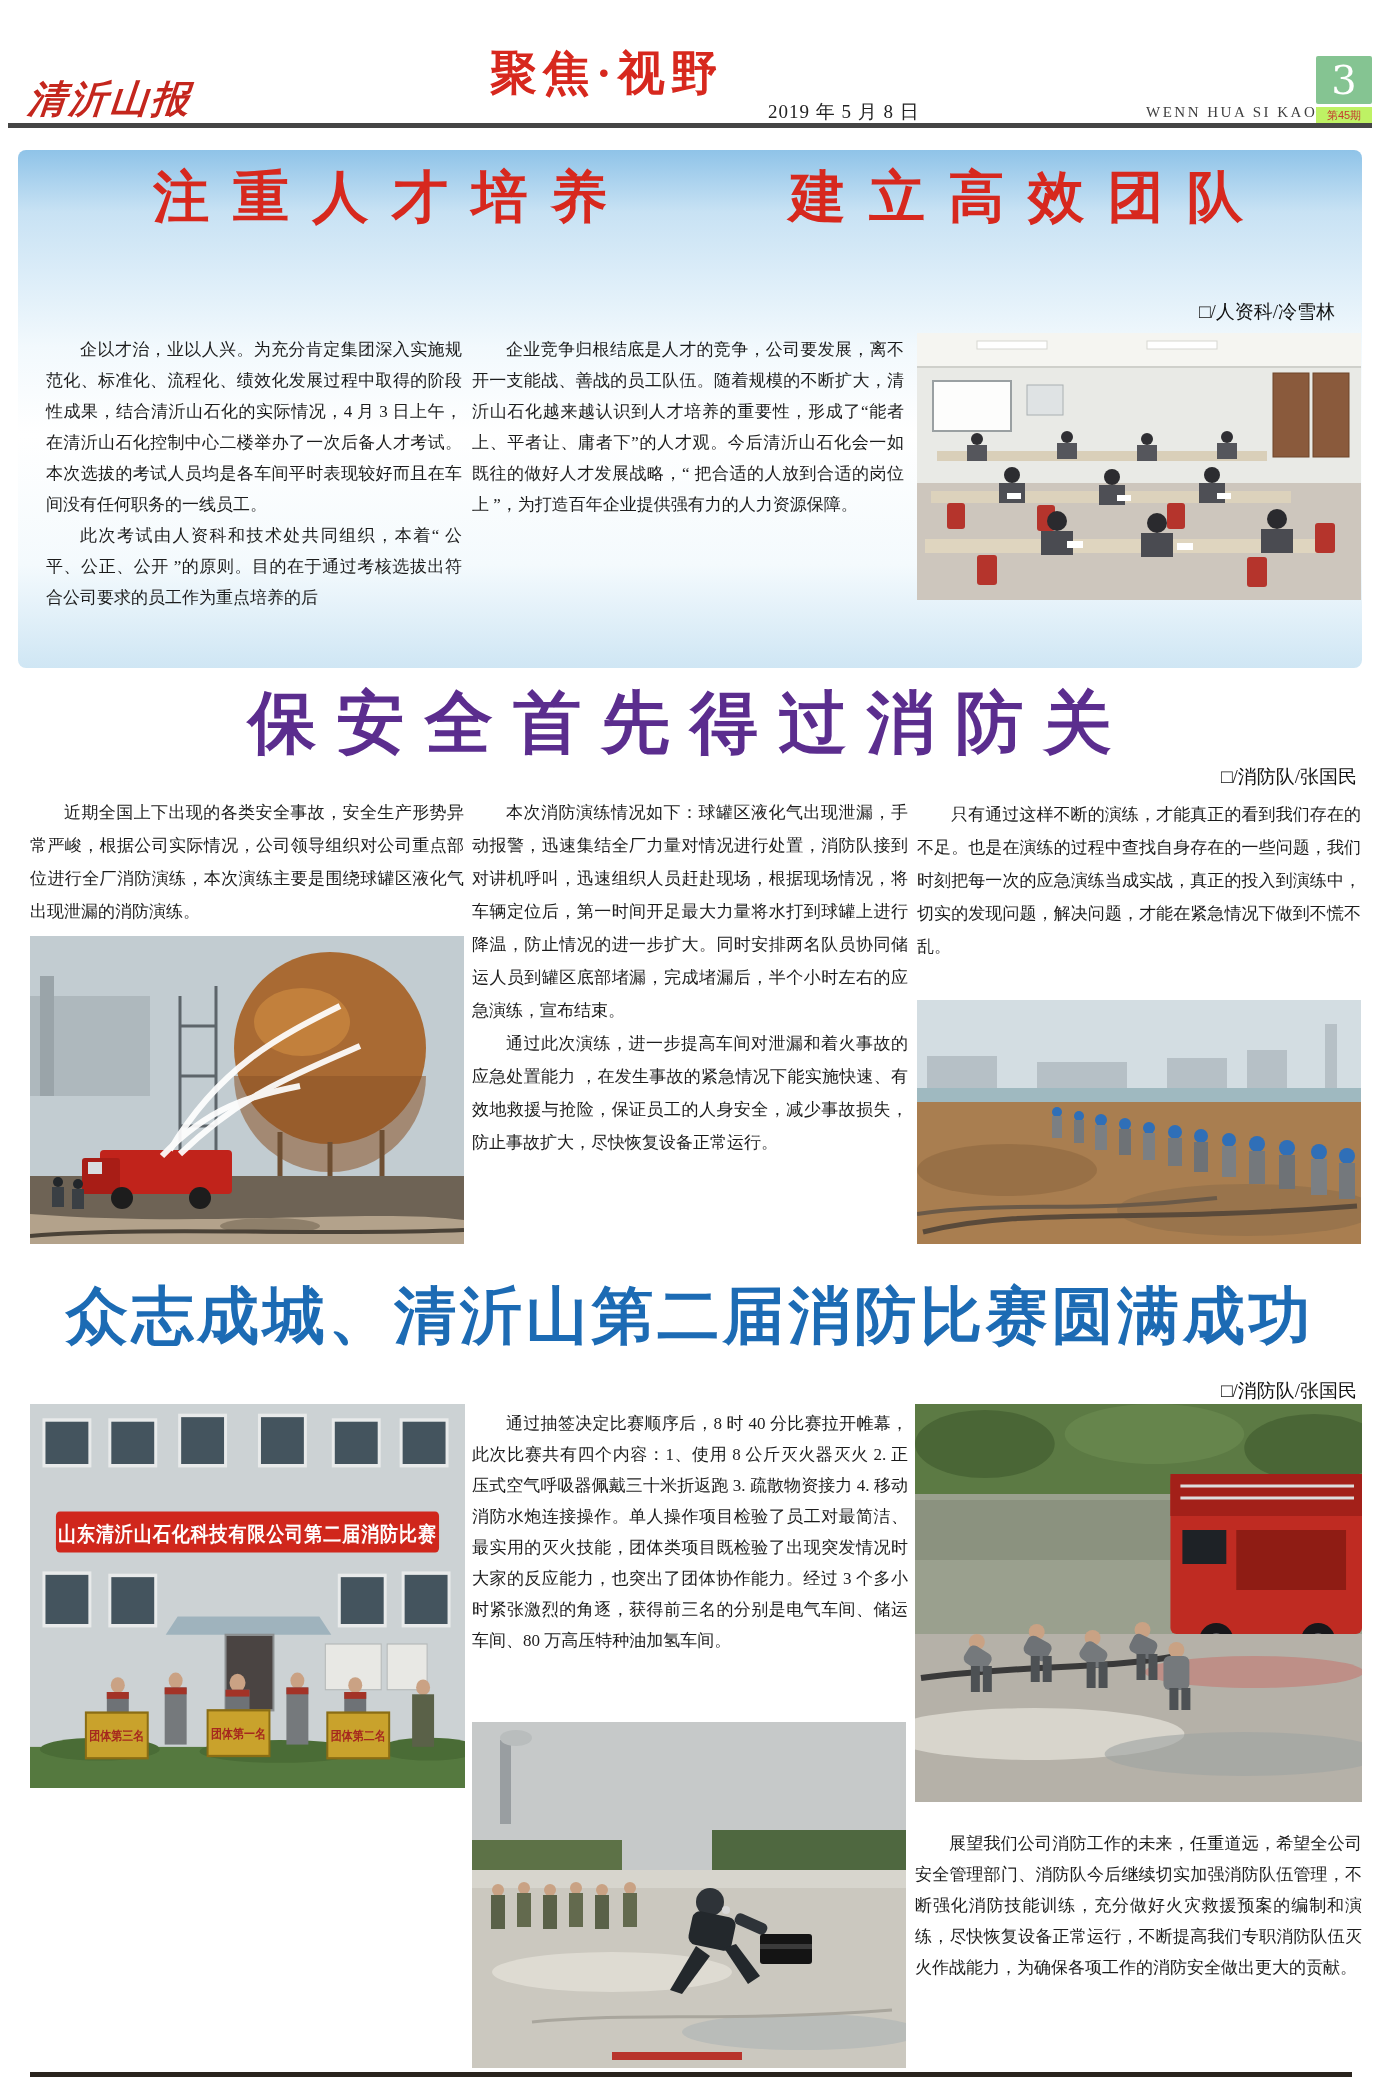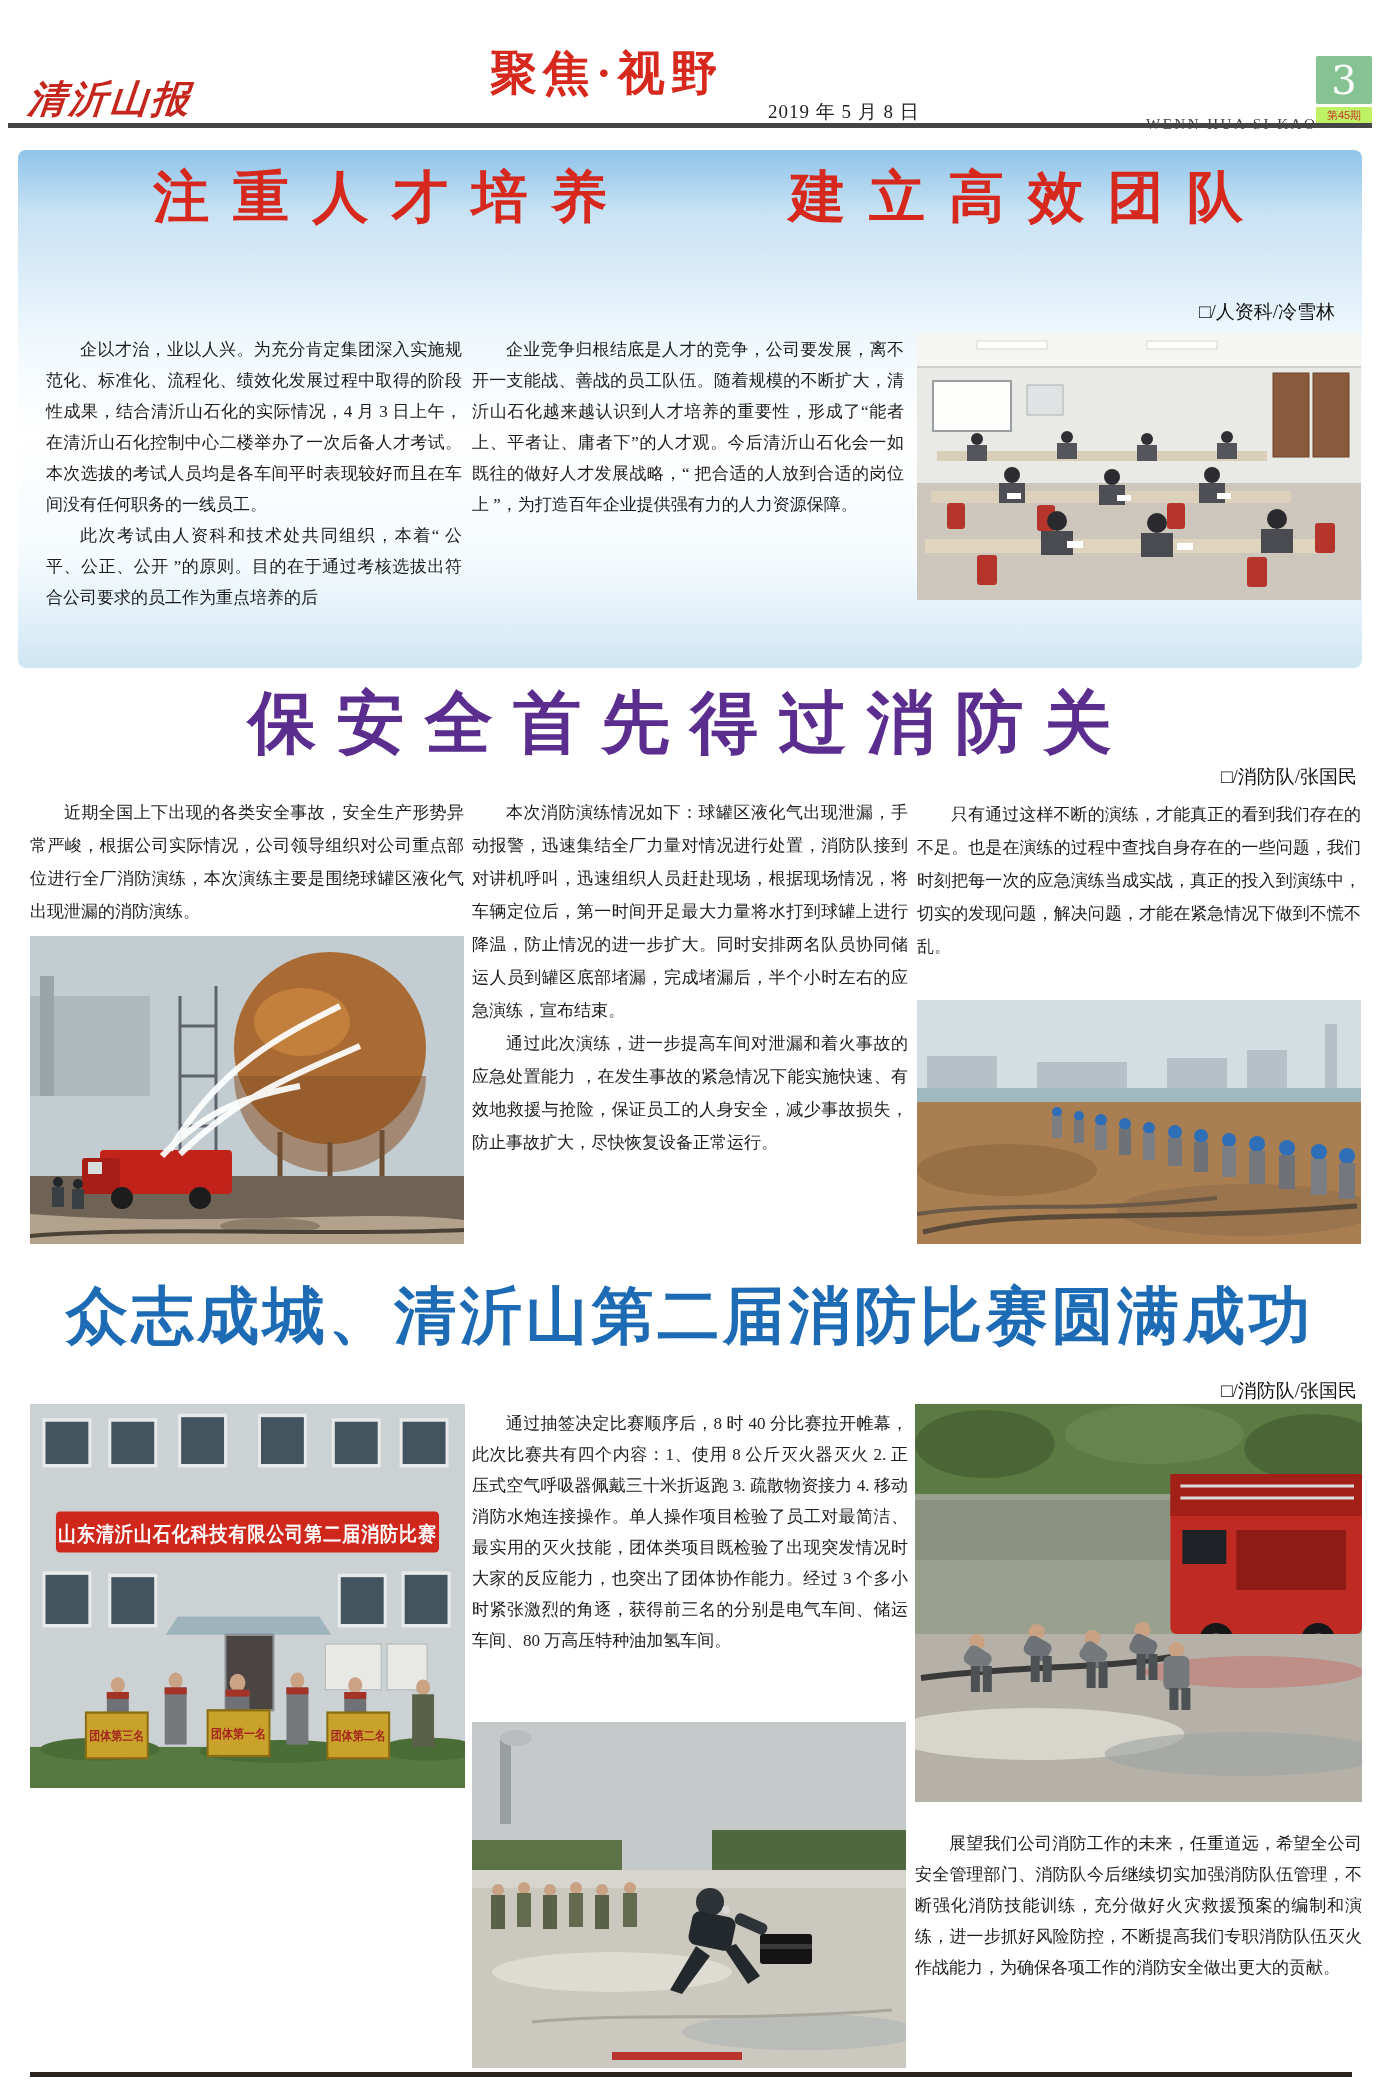--- a/index.html
+++ b/index.html
@@ -15,21 +15,21 @@
   .masthead {
     left:28px; top:74px; font-family:"DejaVu Serif", serif;
     font-style:italic; font-weight:bold; font-size:38px;
     color:#c4261d; letter-spacing:3px; transform:skewX(-5deg);
   }
   .section-title {
     left:490px; top:42px; font-family:"Liberation Serif", serif;
     font-weight:bold; font-size:47px; color:#d7281e; letter-spacing:6px;
   }
   .header-date { left:768px; top:99px; font-size:19px; color:#222; letter-spacing:1px; }
-  .header-english { left:1146px; top:116px; font-size:15px; color:#3f3f3f; letter-spacing:2.5px; font-family:"Liberation Serif", serif; }
+  .header-english { left:1146px; top:104px; font-size:15px; color:#3f3f3f; letter-spacing:2.5px; font-family:"Liberation Serif", serif; }
   .pagebox {
     left:1316px; top:56px; width:56px; height:48px; background:#85c492;
     color:#ffffff; font-family:"DejaVu Serif", serif; font-size:40px;
     line-height:48px; text-align:center; border-radius:2px;
   }
   .issue {
     left:1316px; top:107px; width:56px; height:16px; background:#bef264;
     color:#c43a2e; font-size:11px; line-height:16px; text-align:center;
     font-family:"Liberation Sans", sans-serif;
   }
@@ -483,17 +483,17 @@
             <circle cx="0" cy="-6" r="8" fill="#c9a284"></circle>
             <rect x="-13" y="0" width="26" height="34" rx="6" fill="#75797c"></rect>
             <rect x="-7" y="32" width="9" height="22" fill="#4d5154"></rect>
             <rect x="5" y="32" width="9" height="22" fill="#4d5154"></rect>
           </g>
       </g>
     </svg>
   </div>
 
   <div class="abs coltext lh31 a3c3">
-    <p>展望我们公司消防工作的未来，任重道远，希望全公司安全管理部门、消防队今后继续切实加强消防队伍管理，不断强化消防技能训练，充分做好火灾救援预案的编制和演练，进一步抓好风险防控，不断提高我们专职消防队伍灭火作战能力，为确保各项工作的消防安全做出更大的贡献。</p>
+    <p>展望我们公司消防工作的未来，任重道远，希望全公司安全管理部门、消防队今后继续切实加强消防队伍管理，不断强化消防技能训练，充分做好火灾救援预案的编制和演练，尽快恢复设备正常运行，不断提高我们专职消防队伍灭火作战能力，为确保各项工作的消防安全做出更大的贡献。</p>
   </div>
 
   <div class="abs rule-bottom"></div>
 </div>
 
 </body></html>

